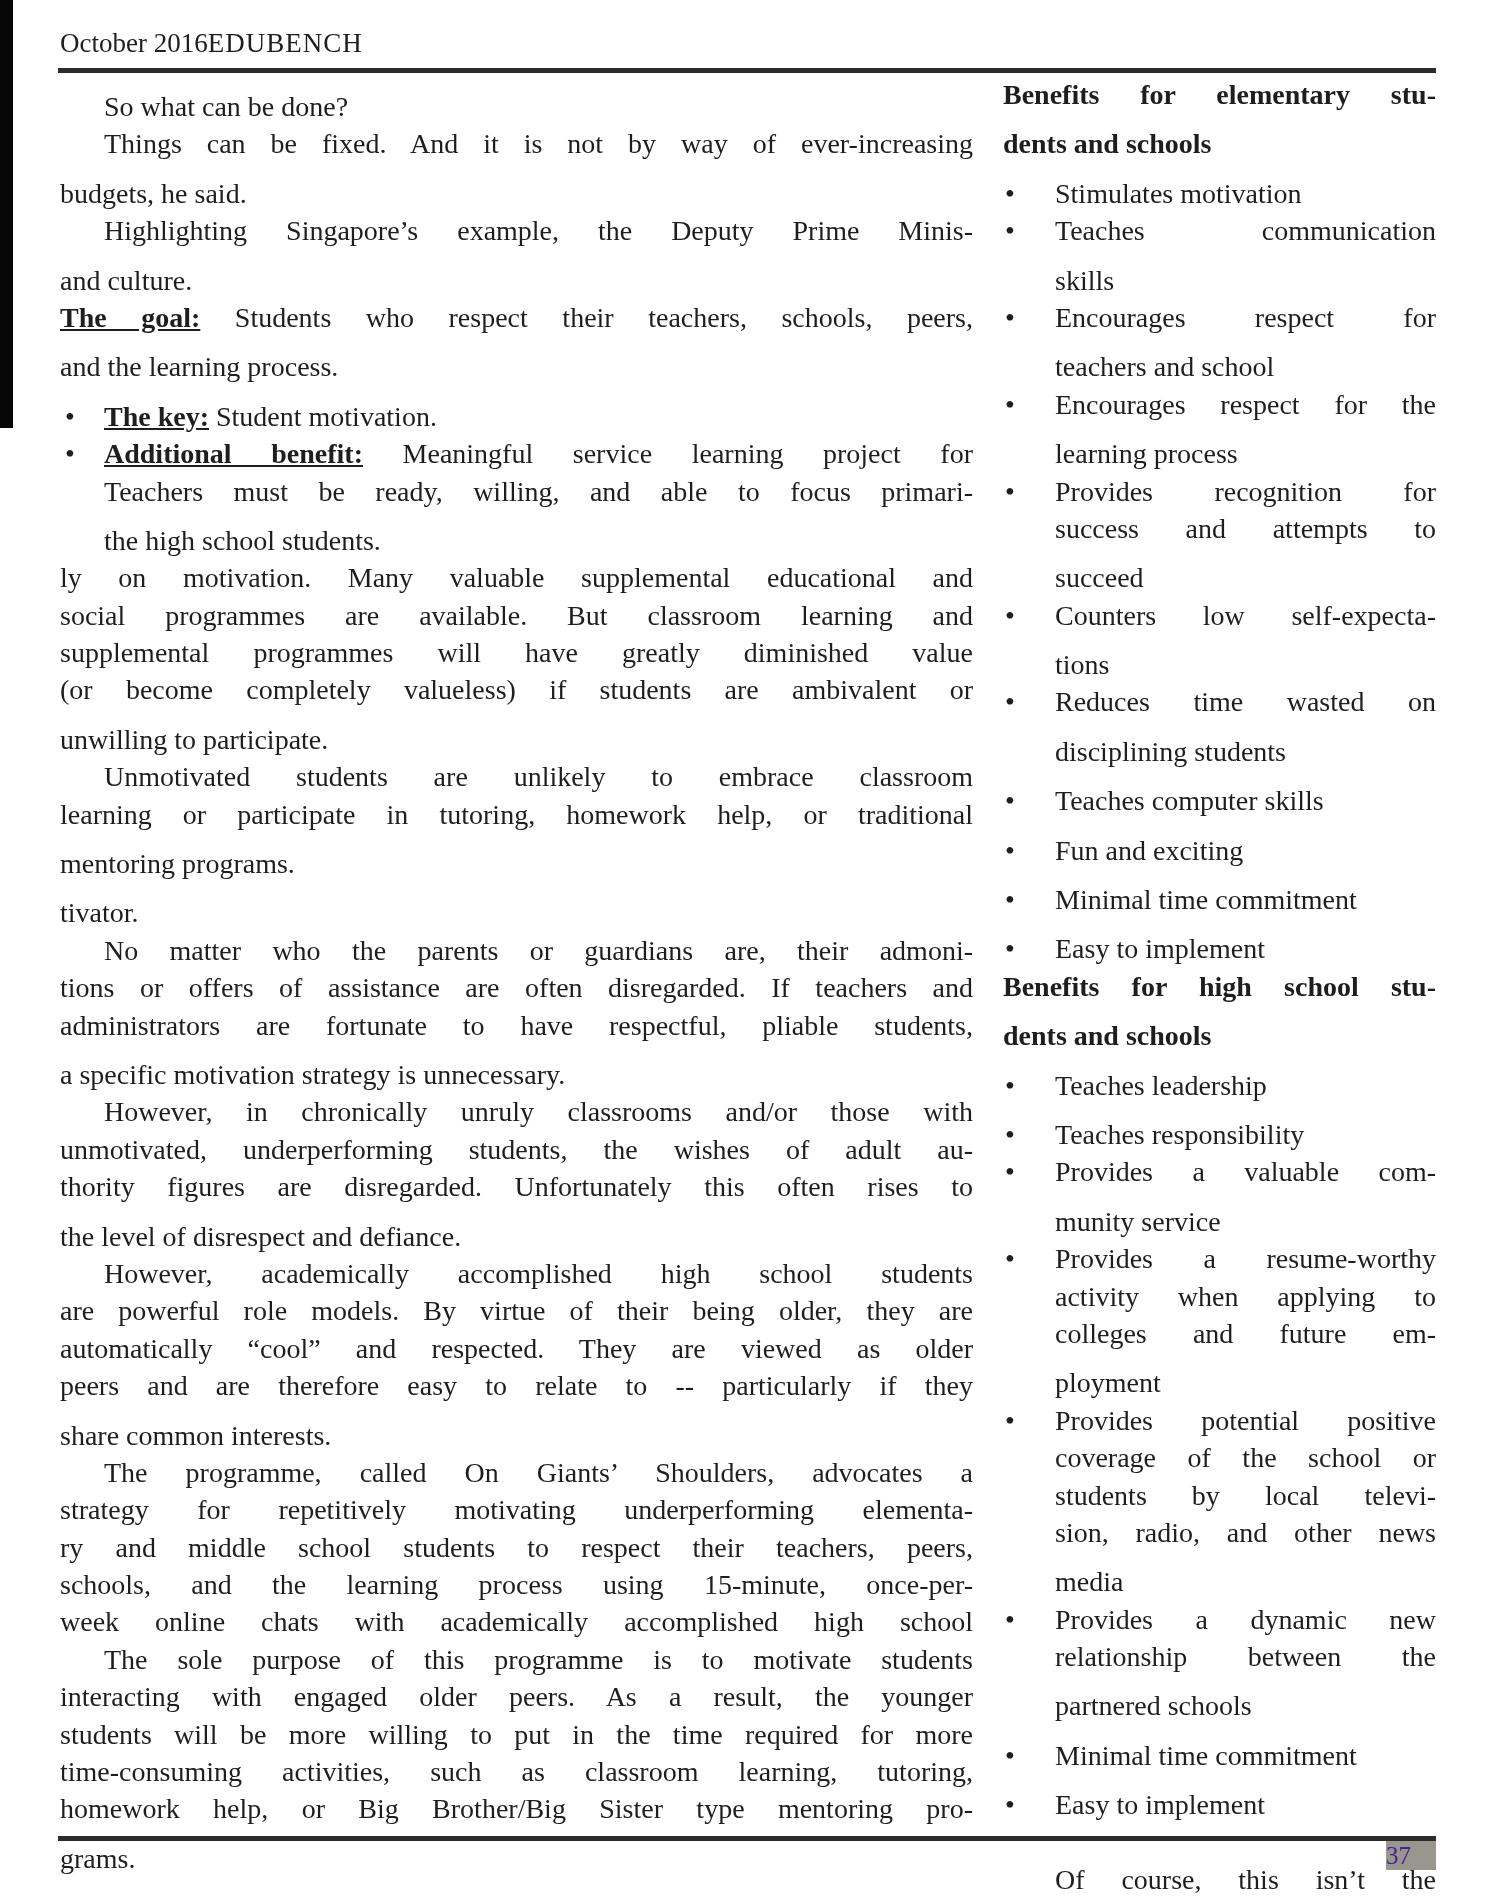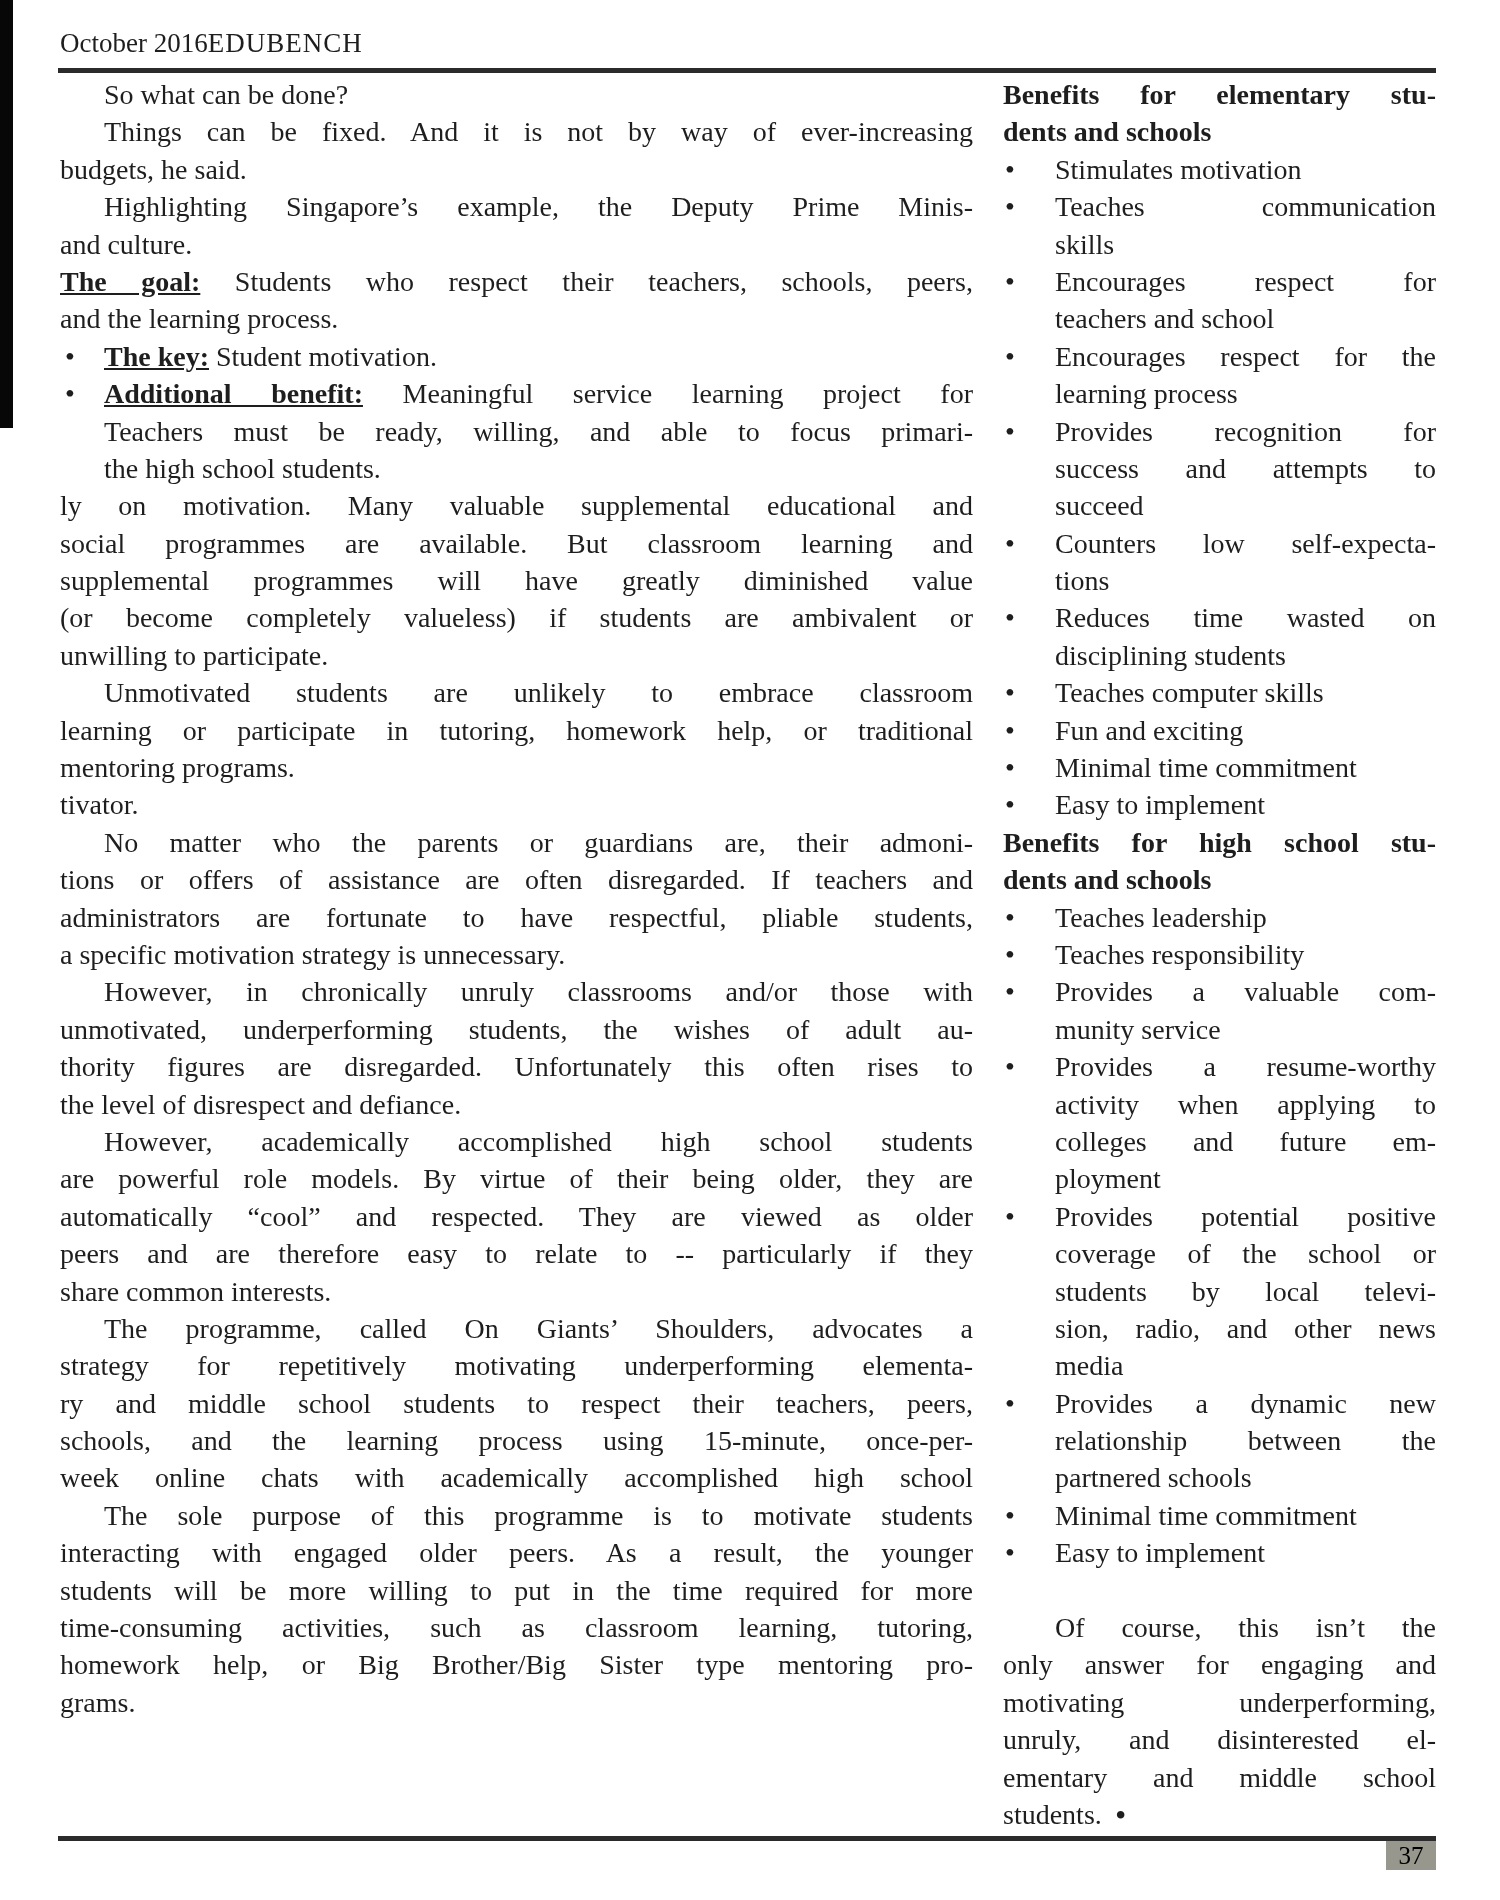--- a/index.html
+++ b/index.html
@@ -33,35 +33,35 @@
     font-size:28px;line-height:37.4px;
   }
   .col-left{left:60px;width:913px;--hang:44px;--indent:44px;--mleft:5px;}
   .col-right{left:1003px;width:433px;--hang:52px;--indent:52px;--mleft:2px;}
   .line{
     text-align:justify;
     text-align-last:justify;
     height:37.4px;overflow:hidden;
     position:relative;
   }
-  .line.last{text-align-last:left;}
+  .line.last{text-align-last:left;margin-top:12px;}
   .line.indent{text-indent:var(--indent);}
   .line.bullet,.line.cont{padding-left:var(--hang);}
   .line.bold{font-weight:700;}
   .line.blank{height:37.4px;}
   .marker{
     position:absolute;left:var(--mleft);top:0;
     text-indent:0;
   }
   .lead{font-weight:700;text-decoration:underline;}
   .end-dot{font-weight:700;margin-left:14px;}
   .footer-badge{
     position:absolute;top:1841px;left:1386px;width:50px;height:29px;
-    background:#98978d;color:#000000;
-    font-size:25px;line-height:29px;text-align:center;
+    background:#98978d;color:#4c1d95;
+    font-size:25px;line-height:29px;
   }
 </style>
 </head>
 <body>
 
 <div class="page">
   <div class="scan-edge"></div>
 
   <div class="header">
     <span class="date">October 2016</span>

